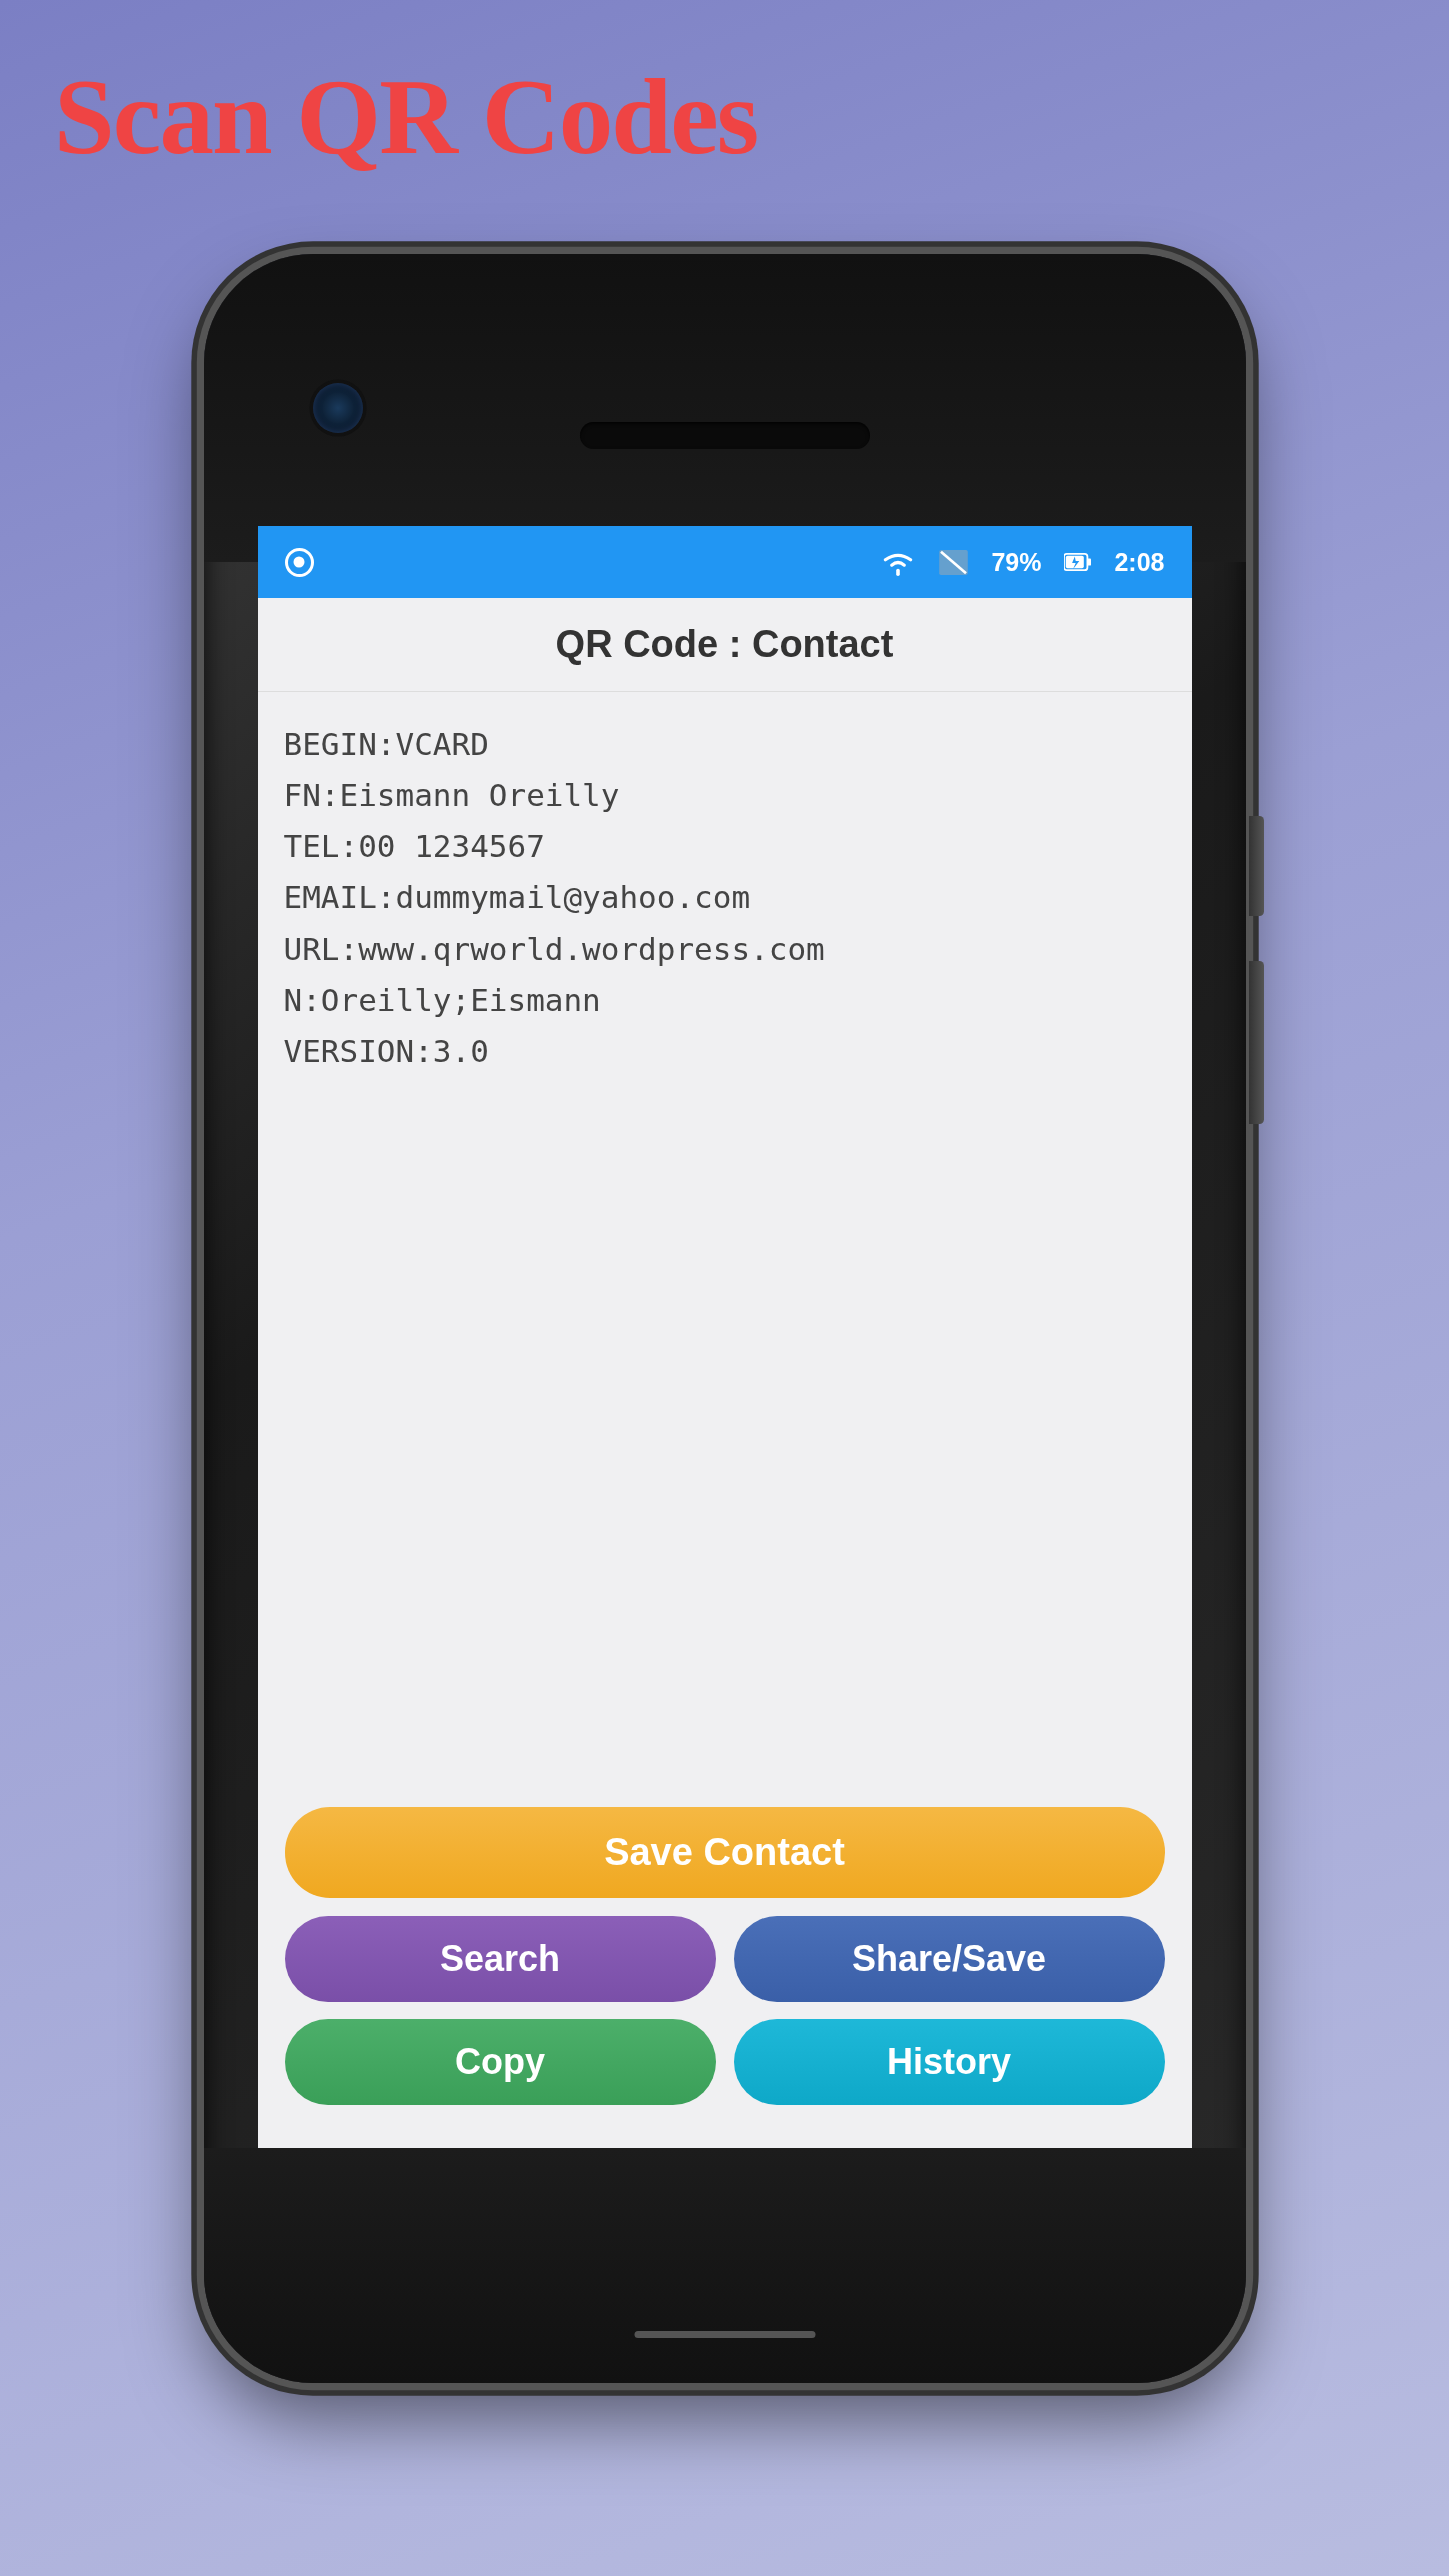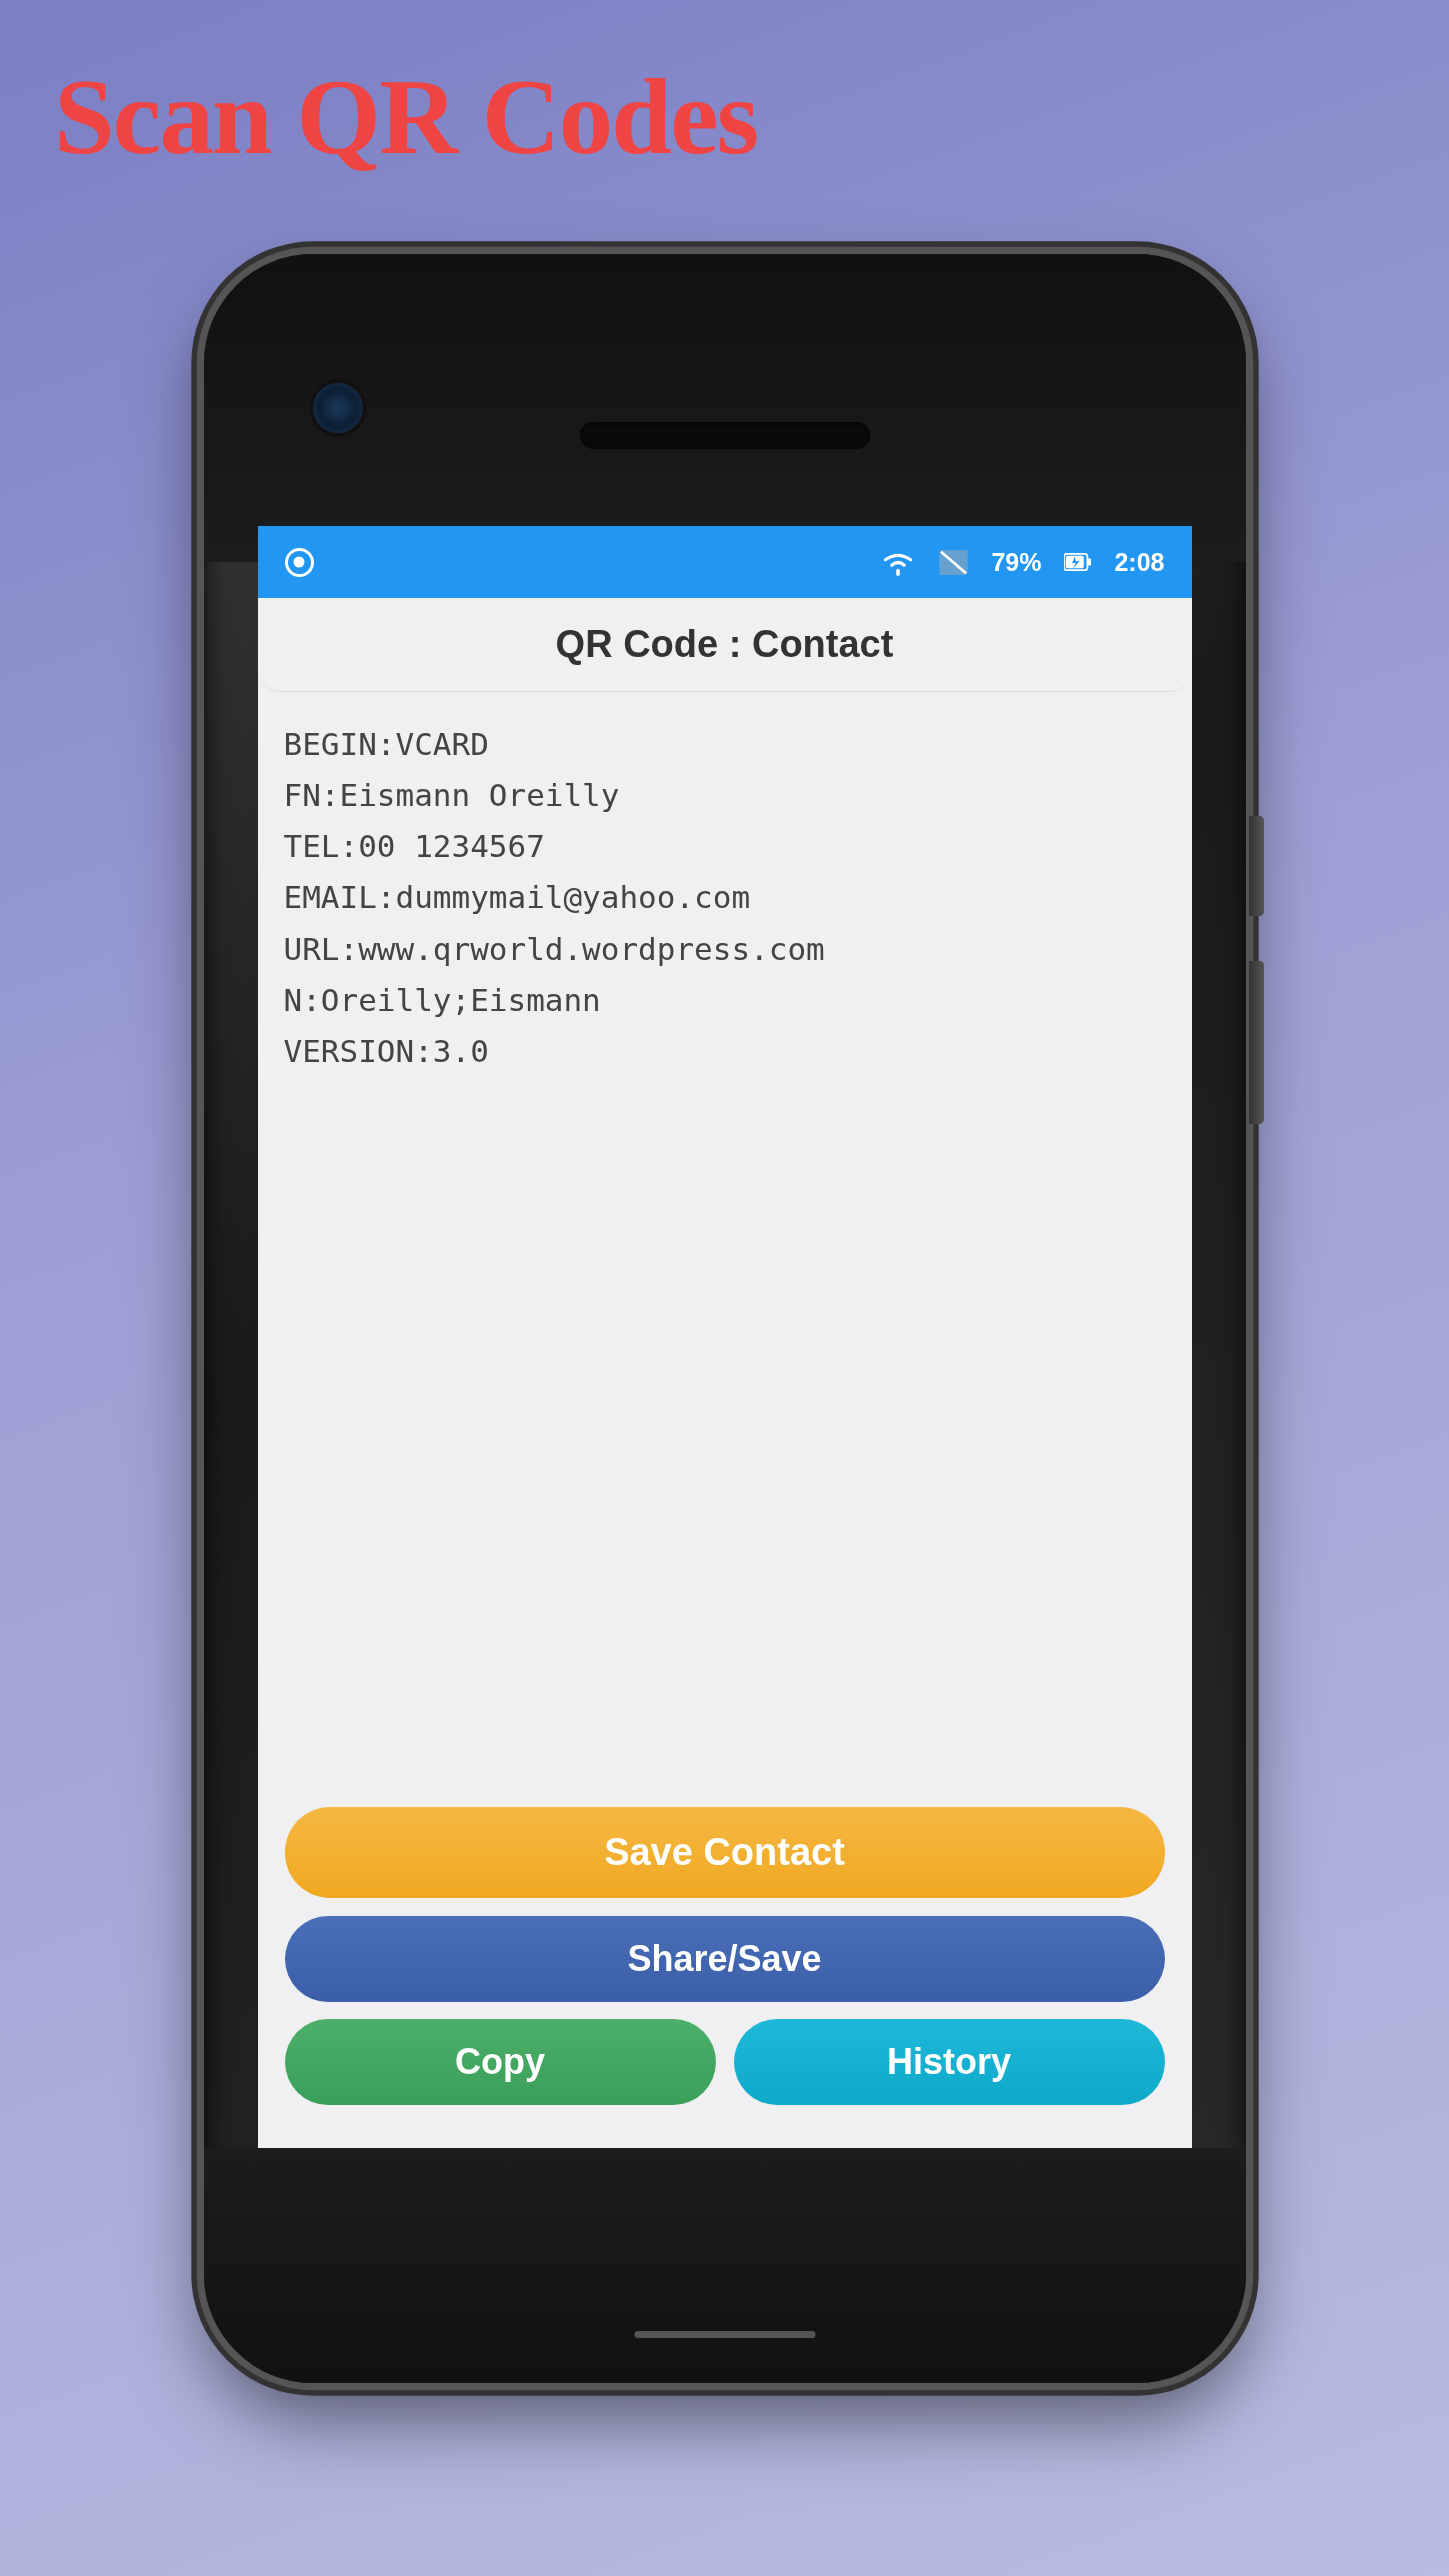--- a/index.html
+++ b/index.html
@@ -137,21 +137,20 @@
       font-weight: 600;
     }
 
     
     .app-header {
       width: 100%;
       padding: 25px 18px;
       background: #f0f0f2;
       border-bottom: 0.9px solid #ddd;
       text-align: center;
-      border-radius: 22px;
     }
 
     .app-header-title {
       font-size: 38px;
       font-weight: 700;
       color: #333;
     }
 
     
     .content-area {
@@ -310,20 +309,21 @@
         <div class="vcard-line">EMAIL:dummymail@yahoo.com</div>
         <div class="vcard-line">URL:www.qrworld.wordpress.com</div>
         <div class="vcard-line">N:Oreilly;Eismann</div>
         <div class="vcard-line">VERSION:3.0</div>
       </div>
 
       <div class="bottom-buttons">
         <button class="btn-save-contact">Save Contact</button>
 
         <div class="btn-row">
+          <button class="btn-half btn-search">Search</button>
           <button class="btn-half btn-share">Share/Save</button>
         </div>
 
         <div class="btn-row">
           <button class="btn-half btn-copy">Copy</button>
           <button class="btn-half btn-history">History</button>
         </div>
       </div>
 
     </div>

